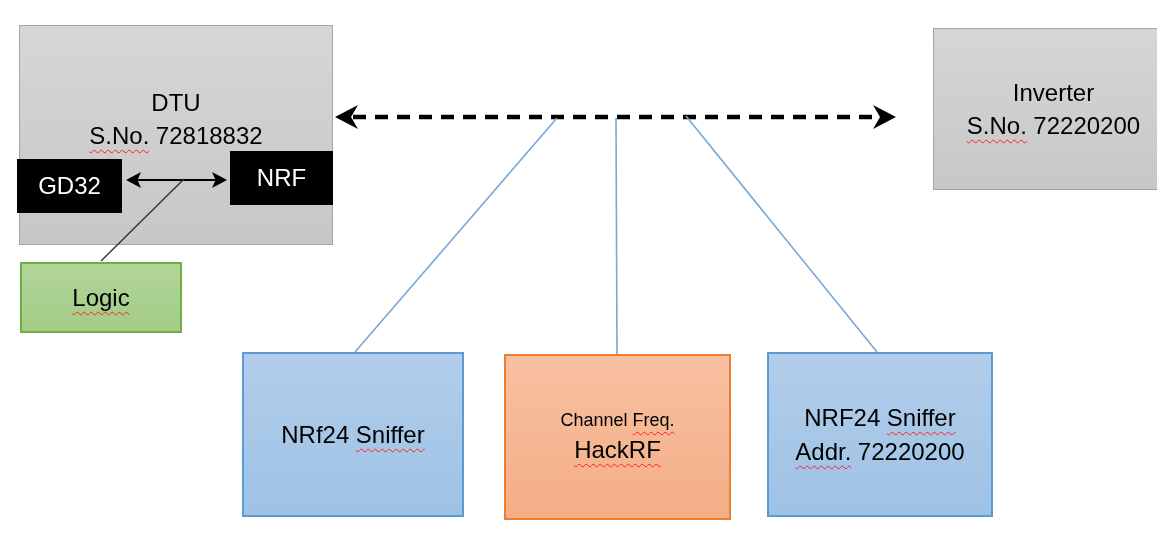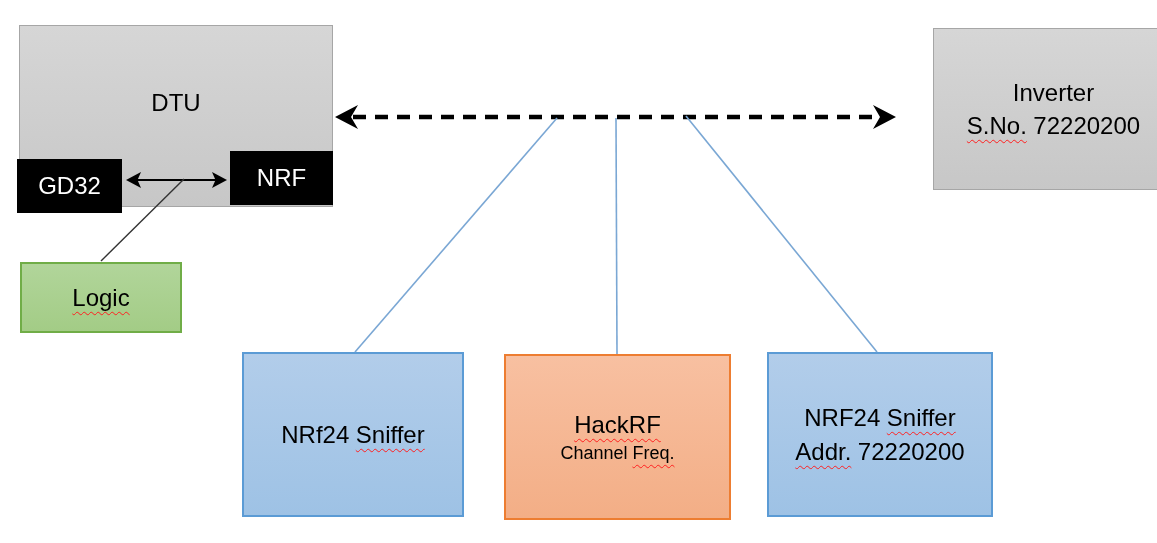--- a/index.html
+++ b/index.html
@@ -59,21 +59,21 @@
   .wavy {
     text-decoration-line: underline;
     text-decoration-style: wavy;
     text-decoration-color: var(--squiggle-red, #ff1f1f);
     text-decoration-thickness: 1px;
     text-underline-offset: 5px;
   }
   .after-space { margin-left: 0.27em; }
 
   
-  #dtu-box       { left: 19px;  top: 25px;  width: 314px; height: 182px; }
+  #dtu-box       { left: 19px;  top: 25px;  width: 314px; height: 220px; }
   #gd32-box      { left: 17px;  top: 151px; width: 105px; height: 54px; margin-top: 8px; }
   #nrf-box       { left: 230px; top: 151px; width: 103px; height: 54px; }
   #logic-box     { left: 20px;  top: 262px; width: 162px; height: 71px; }
   #inverter-box  { left: 897px; top: 28px;  width: 241px; height: 162px; margin-left: 36px; }
   #sniffer-left-box  { left: 242px; top: 352px; width: 222px; height: 165px; }
   #hackrf-box        { left: 504px; top: 354px; width: 227px; height: 166px; }
   #sniffer-right-box { left: 767px; top: 352px; width: 226px; height: 165px; }
 
   
   #dtu-box { justify-content: flex-start; padding-top: 60px; }
@@ -108,20 +108,23 @@
   }
   .arrowhead { fill: var(--line-black); stroke: none; }
 </style>
 </head>
 <body>
 
 <div id="canvas">
 
   <div id="dtu-box" class="node gray-box txt-main">
     <div class="line">DTU</div>
+    <div class="line">
+      <span class="wavy">S.No.</span><span class="after-space">72818832</span>
+    </div>
   </div>
 
   <div id="gd32-box" class="node black-chip txt-main">
     <div class="line">GD32</div>
   </div>
 
   <div id="nrf-box" class="node black-chip txt-main">
     <div class="line">NRF</div>
   </div>
 
@@ -136,24 +139,24 @@
     </div>
   </div>
 
   <div id="sniffer-left-box" class="node blue-box txt-main">
     <div class="line">
       <span>NRf24</span><span class="wavy after-space">Sniffer</span>
     </div>
   </div>
 
   <div id="hackrf-box" class="node orange-box">
-    <div class="line txt-main wavy">HackRF</div>
     <div class="line txt-sub">
       <span>Channel</span><span class="wavy after-space">Freq.</span>
     </div>
+    <div class="line txt-main wavy">HackRF</div>
   </div>
 
   <div id="sniffer-right-box" class="node blue-box txt-main">
     <div class="line">
       <span>NRF24</span><span class="wavy after-space">Sniffer</span>
     </div>
     <div class="line">
       <span class="wavy">Addr.</span><span class="after-space">72220200</span>
     </div>
   </div>

